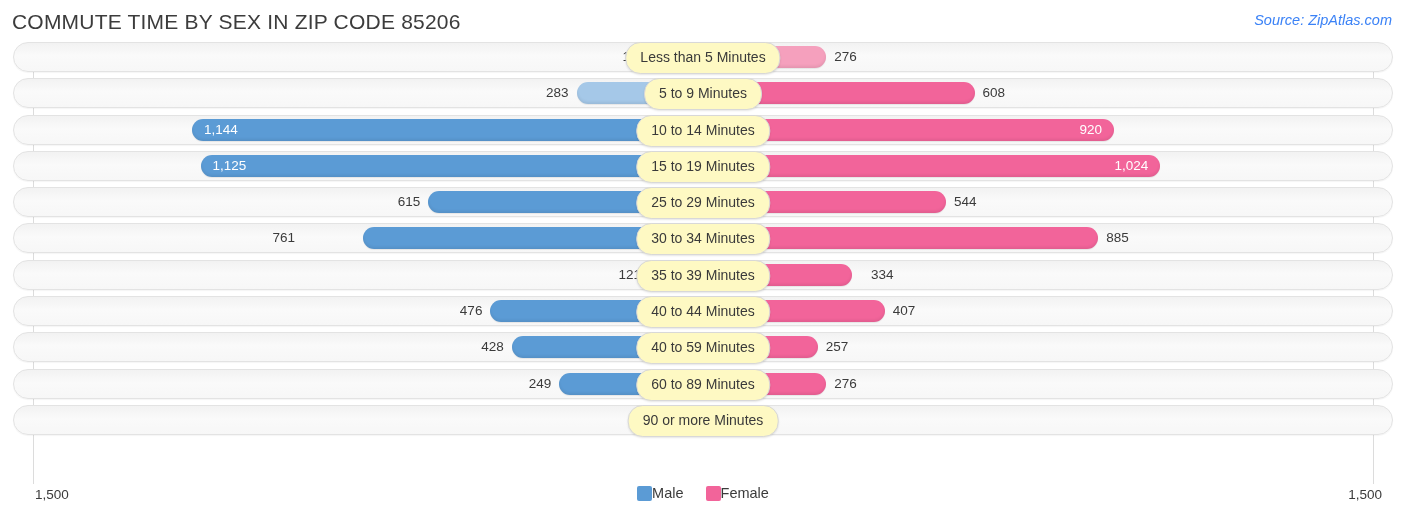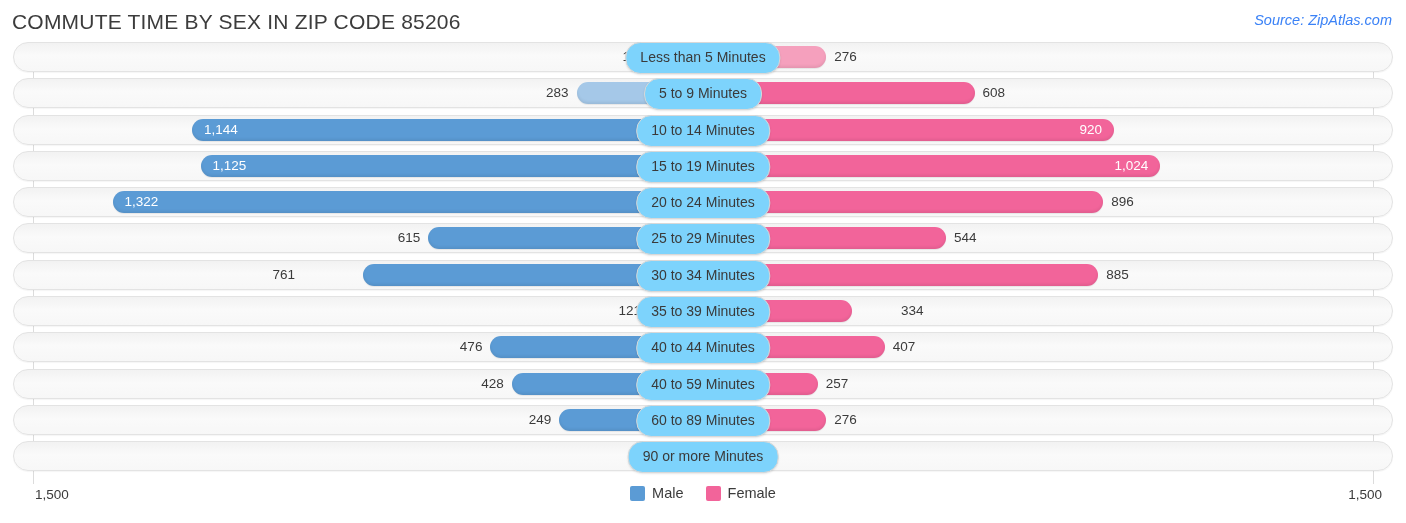--- a/index.html
+++ b/index.html
@@ -119,21 +119,21 @@
 
   
   .pill {
     position: absolute;
     top: 2px;
     left: 50%;
     transform: translateX(-50%);
     height: 30px;
     line-height: 29px;
     padding: 0 14px;
-    background: #7dd3fc;
+    background: #fef9c3;
     border: 1px solid #d8d8d8;
     border-radius: 15px;
     font-size: 14px;
     color: #3a3a3a;
     white-space: nowrap;
     box-shadow: 0 1px 2px rgba(0,0,0,0.10);
     z-index: 5;
   }
 
   
@@ -160,21 +160,20 @@
     right: 0;
     top: 2px;
     display: flex;
     justify-content: center;
     align-items: center;
     gap: 22px;
   }
   .legend-item {
     display: flex;
     align-items: center;
-    gap: 7px;
     font-size: 14.5px;
     color: #3b3b3b;
   }
   .swatch {
     width: 15px;
     height: 15px;
     border-radius: 2px;
     display: inline-block;
   }
 </style>
@@ -217,48 +216,40 @@
       <div class="row">
         <div class="track"></div>
         <div class="bar male" style="width: 502.5px; background: rgb(91, 155, 213);"></div>
         <div class="val inside" style="left: 212.5px;">1,125</div>
         <div class="bar female" style="width: 457.387px; background: rgb(242, 100, 154);"></div>
         <div class="val inside" style="left: 1148.39px; transform: translateX(-100%);">1,024</div>
         <div class="pill" style="left: 703px;">15 to 19 Minutes</div>
       </div>
       <div class="row">
         <div class="track"></div>
-        <div class="bar male" style="width: 590.493px; background: rgb(91, 155, 213);"></div>
-        <div class="val inside" style="left: 124.507px;">1,322</div>
-        <div class="bar female" style="width: 400.213px; background: rgb(242, 100, 154);"></div>
-        <div class="val" style="left: 1111.21px;">896</div>
-        <div class="pill" style="left: 703px;">20 to 24 Minutes</div>
-      </div>
-      <div class="row">
-        <div class="track"></div>
         <div class="bar male" style="width: 274.7px; background: rgb(91, 155, 213);"></div>
         <div class="val" style="right: 985.7px;">615</div>
         <div class="bar female" style="width: 242.987px; background: rgb(242, 100, 154);"></div>
         <div class="val" style="left: 953.987px;">544</div>
         <div class="pill" style="left: 703px;">25 to 29 Minutes</div>
       </div>
       <div class="row">
         <div class="track"></div>
         <div class="bar male" style="width: 339.913px; background: rgb(91, 155, 213);"></div>
         <div class="val" style="right: 1111px;">761</div>
         <div class="bar female" style="width: 395.3px; background: rgb(242, 100, 154);"></div>
         <div class="val" style="left: 1106.3px;">885</div>
         <div class="pill" style="left: 703px;">30 to 34 Minutes</div>
       </div>
       <div class="row">
         <div class="track"></div>
         <div class="bar male" style="width: 54.0467px; background: rgb(165, 200, 232);"></div>
         <div class="val" style="right: 765.047px;">121</div>
         <div class="bar female" style="width: 149.187px; background: rgb(242, 100, 154);"></div>
-        <div class="val" style="left: 901px;">334</div>
+        <div class="val" style="left: 871px;">334</div>
         <div class="pill" style="left: 703px;">35 to 39 Minutes</div>
       </div>
       <div class="row">
         <div class="track"></div>
         <div class="bar male" style="width: 212.613px; background: rgb(91, 155, 213);"></div>
         <div class="val" style="right: 923.613px;">476</div>
         <div class="bar female" style="width: 181.793px; background: rgb(242, 100, 154);"></div>
         <div class="val" style="left: 892.793px;">407</div>
         <div class="pill" style="left: 703px;">40 to 44 Minutes</div>
       </div>

